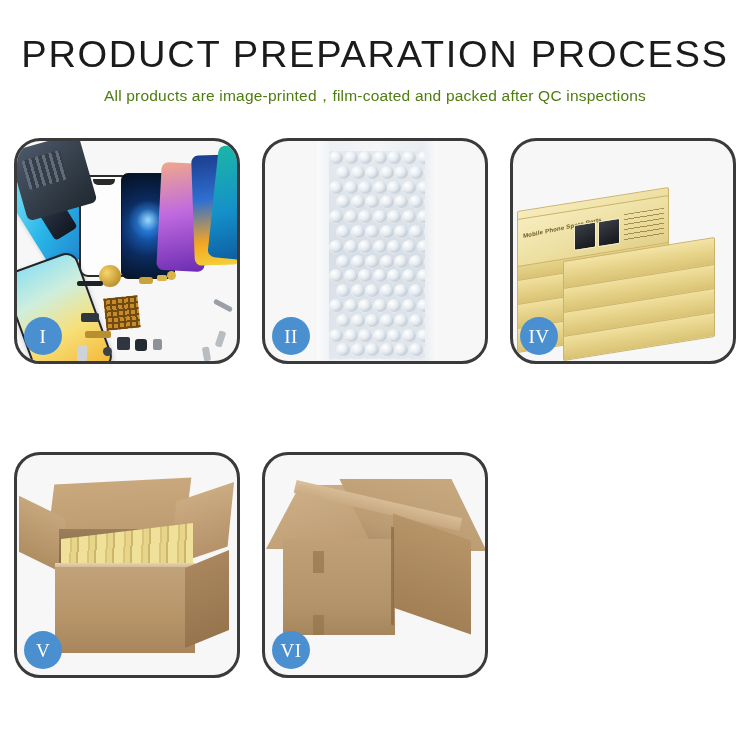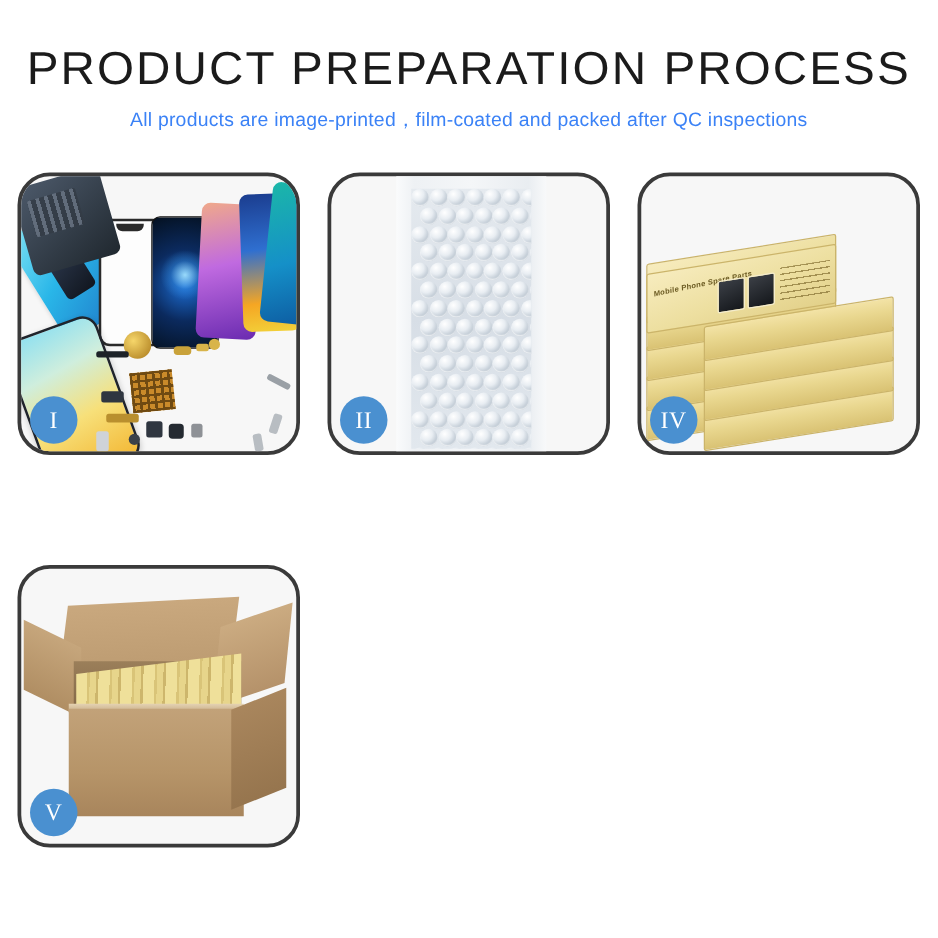--- a/index.html
+++ b/index.html
@@ -16,21 +16,21 @@
   .title{
     margin:0;padding-top:34px;
     font-size:37px;font-weight:400;letter-spacing:1.6px;
     color:#1b1b1b;white-space:nowrap;
     font-family:"Liberation Sans",sans-serif;
     transform:scaleX(1.03);
   }
   .subtitle{
     margin:0;padding-top:10px;
     font-size:15.5px;font-weight:400;letter-spacing:.2px;
-    color:#3b82f6;white-space:nowrap;
+    color:#4d7c0f;white-space:nowrap;
   }
 
   
   .grid{
     position:absolute;left:14px;top:138px;
     width:722px;height:552px;
     display:grid;
     grid-template-columns:repeat(3,226px);
     grid-template-rows:repeat(2,226px);
     column-gap:22px;row-gap:88px;
@@ -532,15 +532,28 @@
         <div class="c5-flapR"></div>
         <div class="c5-inner"></div>
         <div class="c5-goods"></div>
         <div class="c5-rim"></div>
         <div class="c5-front"></div>
         <div class="c5-side"></div>
       </div>
       <div class="badge">V</div>
     </div>
 
+    <div class="panel">
+      <div class="scene">
+        <div class="c6-top"></div>
+        <div class="c6-top2"></div>
+        <div class="c6-tape"></div>
+        <div class="c6-front"></div>
+        <div class="c6-sideR"></div>
+        <div class="c6-edge"></div>
+        <div class="c6-seamA"></div>
+        <div class="c6-seamB"></div>
+      </div>
+      <div class="badge">VI</div>
+    </div>
 
   </div>
 </div>
 
 </body></html>

